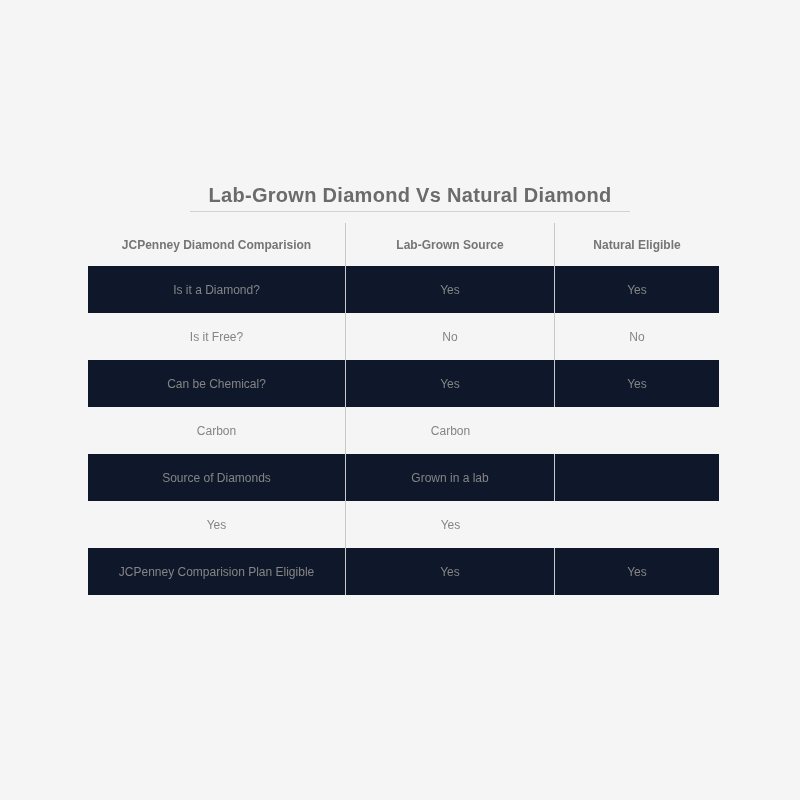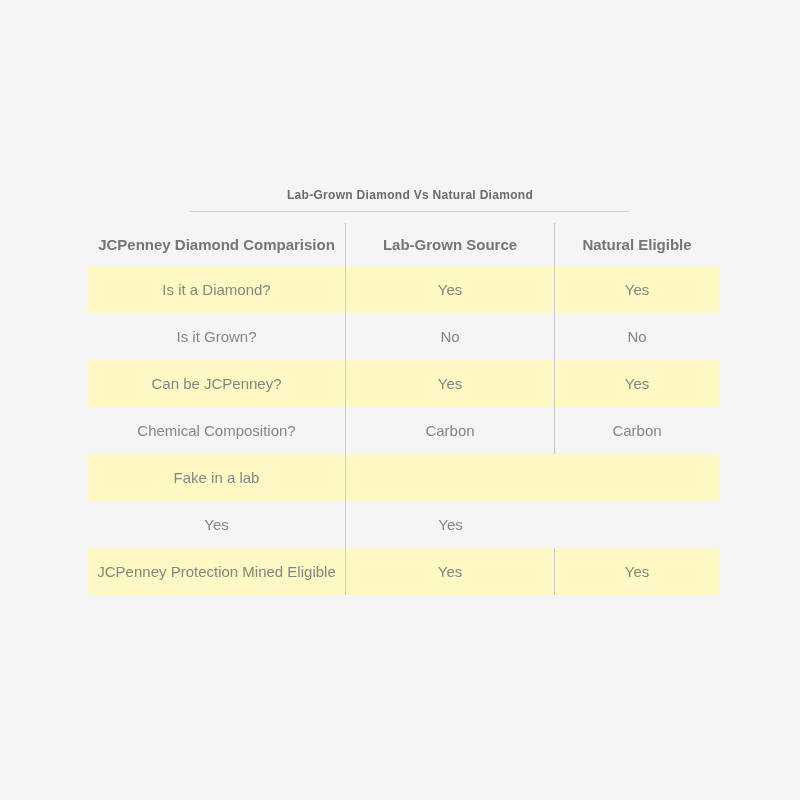--- a/index.html
+++ b/index.html
@@ -15,21 +15,21 @@
     background: #f5f5f5;
   }
   .content {
     position: absolute;
     left: 88px; top: 185px;
     width: 631px;
   }
   .page-title {
     text-align: center;
     margin-left: 13px;
-    font-size: 12px;
+    font-size: 20px;
     font-weight: 700;
     letter-spacing: 0.3px;
     color: #6b6b6b;
     line-height: 20px;
   }
   .title-rule {
     width: 440px;
     height: 1px;
     background: #d2d2d2;
     margin: 6px 0 0 102px;
@@ -38,27 +38,27 @@
     margin-top: 11px;
     width: 631px;
   }
   .trow {
     display: grid;
     grid-template-columns: 258px 209px 164px;
     align-items: stretch;
   }
   .header-row { height: 43px; }
   .data-row  { height: 47px; }
-  .data-row.striped { background: #fef9c3; }
+  .data-row.striped { background: #0f172a; }
   .cell {
     display: flex;
     align-items: center;
     justify-content: center;
     text-align: center;
-    font-size: 15px;
+    font-size: 12px;
     color: #858585;
     padding: 0 6px;
   }
   .cell.divided { border-right: 1px solid #c9c9c9; }
   .header-row .cell {
     font-weight: 700;
     color: #757575;
   }
 </style>
 </head>
@@ -78,47 +78,47 @@
         <div class="cell">Natural Eligible</div>
       </div>
 
       <div class="trow data-row striped">
         <div class="cell divided">Is it a Diamond?</div>
         <div class="cell divided">Yes</div>
         <div class="cell">Yes</div>
       </div>
 
       <div class="trow data-row">
-        <div class="cell divided">Is it Grown?</div>
+        <div class="cell divided">Is it Free?</div>
         <div class="cell divided">No</div>
         <div class="cell">No</div>
       </div>
 
       <div class="trow data-row striped">
-        <div class="cell divided">Can be JCPenney?</div>
+        <div class="cell divided">Can be Chemical?</div>
         <div class="cell divided">Yes</div>
         <div class="cell">Yes</div>
       </div>
 
       <div class="trow data-row">
-        <div class="cell divided">Chemical Composition?</div>
         <div class="cell divided">Carbon</div>
         <div class="cell">Carbon</div>
       </div>
 
       <div class="trow data-row striped">
-        <div class="cell divided">Fake in a lab</div>
+        <div class="cell divided">Source of Diamonds</div>
+        <div class="cell divided">Grown in a lab</div>
       </div>
 
       <div class="trow data-row">
         <div class="cell divided">Yes</div>
         <div class="cell">Yes</div>
       </div>
 
       <div class="trow data-row striped">
-        <div class="cell divided">JCPenney Protection Mined Eligible</div>
+        <div class="cell divided">JCPenney Comparision Plan Eligible</div>
         <div class="cell divided">Yes</div>
         <div class="cell">Yes</div>
       </div>
 
     </div>
   </div>
 </div>
 
 </body></html>

